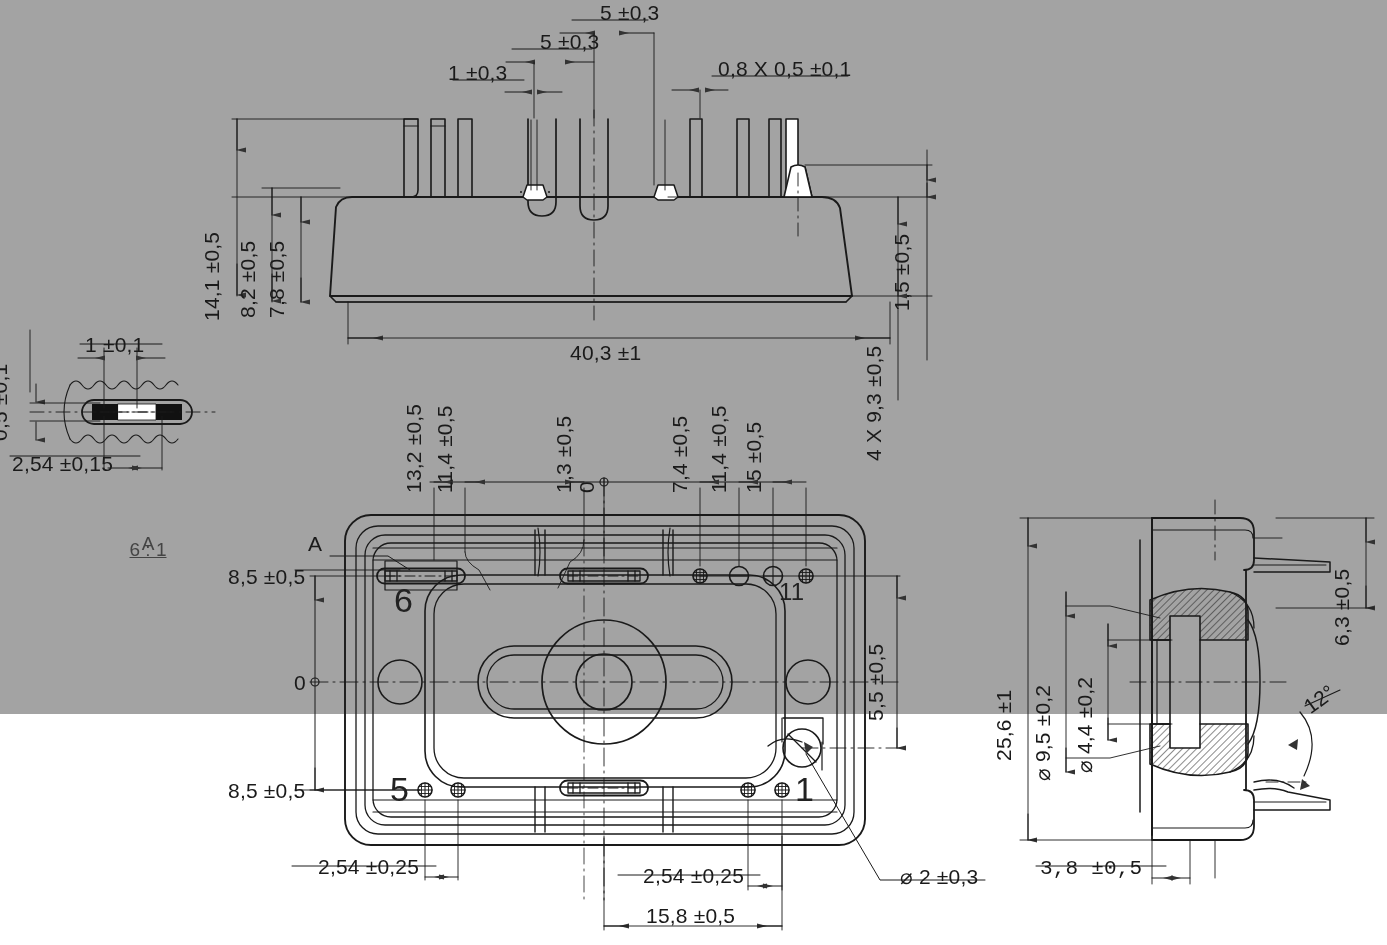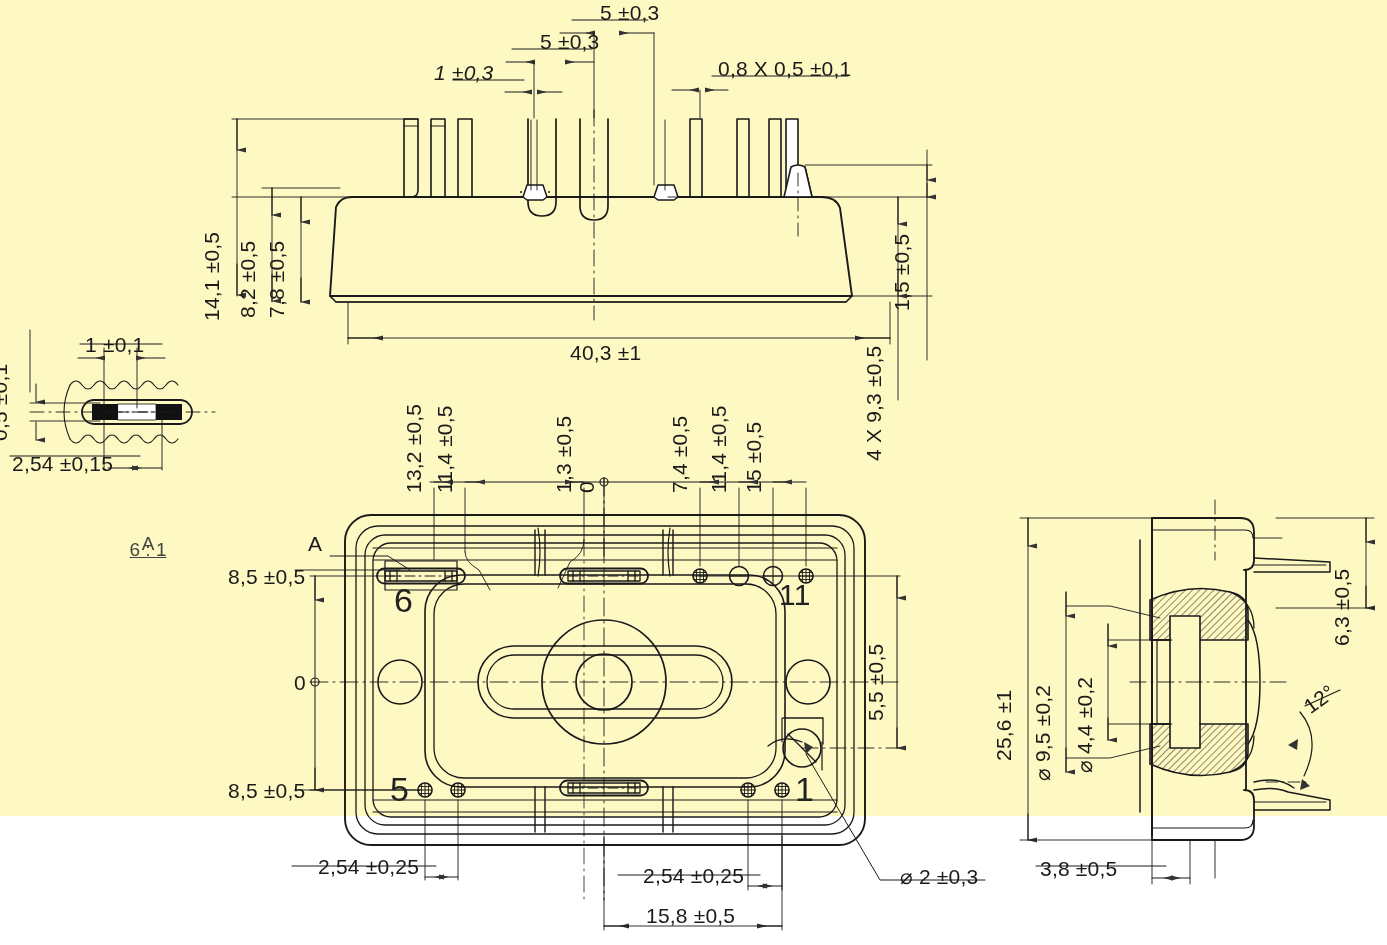--- a/index.html
+++ b/index.html
@@ -1,18 +1,18 @@
 <!DOCTYPE html>
 <html><head>
 <meta charset="utf-8">
 <style>
   html,body{margin:0;padding:0;background:#ffffff;}
   body{width:1387px;height:945px;overflow:hidden;
        font-family:"Liberation Sans","DejaVu Sans",sans-serif;color:#1a1a1a;}
-  #sheet{position:relative;width:1387px;height:816px;background:#fef9c3;}
+  #sheet{position:relative;width:1387px;height:714px;background:#a3a3a3;}
   svg.draw{position:absolute;left:0;top:0;width:1387px;height:945px;}
   .dimtxt{position:absolute;font-size:21px;letter-spacing:.2px;color:#1a1a1a;
           white-space:nowrap;line-height:1;}
   .vert{transform-origin:left bottom;transform:rotate(-90deg);}
   .scaletxt{position:absolute;font-size:19px;color:#444;white-space:nowrap;line-height:1.25;text-align:center;}
 </style>
 </head>
 <body>
 
 <div id="sheet">
@@ -411,21 +411,21 @@
       <line x1="1190" y1="878" x2="1172" y2="878" stroke-width="1" marker-end="url(#ah)"></line>
       <line x1="1036" y1="866" x2="1166" y2="866" stroke-width="1"></line>
       <line x1="1152" y1="840" x2="1152" y2="884" stroke-width=".9"></line>
       <line x1="1190" y1="840" x2="1190" y2="884" stroke-width=".9"></line>
     </g>
     </g>
   </svg>
 
   <div class="dimtxt" style="left:600px;top:2px;">5 ±0,3</div>
   <div class="dimtxt" style="left:540px;top:31px;">5 ±0,3</div>
-  <div class="dimtxt" style="left:434px;top:62px;font-style:italic;">1 ±0,3</div>
+  <div class="dimtxt" style="left:448px;top:62px;">1 ±0,3</div>
   <div class="dimtxt" style="left:718px;top:58px;text-align:right;">0,8 X 0,5 ±0,1</div>
 
   <div class="dimtxt vert" style="left:222px;top:300px;">14,1 ±0,5</div>
   <div class="dimtxt vert" style="left:258px;top:297px;">8,2 ±0,5</div>
   <div class="dimtxt vert" style="left:287px;top:297px;">7,8 ±0,5</div>
   <div class="dimtxt vert" style="left:912px;top:290px;">1,5 ±0,5</div>
   <div class="dimtxt vert" style="left:884px;top:440px;">4 X 9,3 ±0,5</div>
   <div class="dimtxt" style="left:570px;top:317px;margin-top:25px;">40,3 ±1</div>
 
   <div class="dimtxt vert" style="left:10px;top:420px;">0,5 ±0,1</div>
@@ -448,24 +448,24 @@
   <div class="dimtxt" style="left:308px;top:533px;">A</div>
 
   <div class="dimtxt vert" style="left:886px;top:700px;">5,5 ±0,5</div>
 
   <div class="dimtxt" style="left:318px;top:856px;">2,54 ±0,25</div>
   <div class="dimtxt" style="left:643px;top:865px;">2,54 ±0,25</div>
   <div class="dimtxt" style="left:646px;top:905px;">15,8 ±0,5</div>
   <div class="dimtxt" style="left:900px;top:866px;">⌀ 2 ±0,3</div>
 
   <div class="dimtxt" style="left:394px;top:583px;font-size:34px;color:#222;">6</div>
-  <div class="dimtxt" style="left:779px;top:580px;font-size:30px;color:#222;">11</div>
+  <div class="dimtxt" style="left:779px;top:580px;font-size:24px;color:#222;">11</div>
   <div class="dimtxt" style="left:390px;top:772px;font-size:34px;color:#222;">5</div>
   <div class="dimtxt" style="left:795px;top:772px;font-size:34px;color:#222;">1</div>
 
   <div class="dimtxt vert" style="left:1014px;top:740px;">25,6 ±1</div>
   <div class="dimtxt vert" style="left:1053px;top:760px;">⌀ 9,5 ±0,2</div>
   <div class="dimtxt vert" style="left:1095px;top:752px;">⌀ 4,4 ±0,2</div>
   <div class="dimtxt vert" style="left:1352px;top:625px;">6,3 ±0,5</div>
-  <div class="dimtxt" style="left:1040px;top:858px;">3,8 ±0,5</div>
+  <div class="dimtxt" style="left:1040px;top:858px;font-family:Liberation Mono, monospace;">3,8 ±0,5</div>
   <div class="dimtxt" style="left:1300px;top:700px;transform:rotate(-36deg);transform-origin:left top;">12°</div>
 
 </div>
 
 </body></html>

